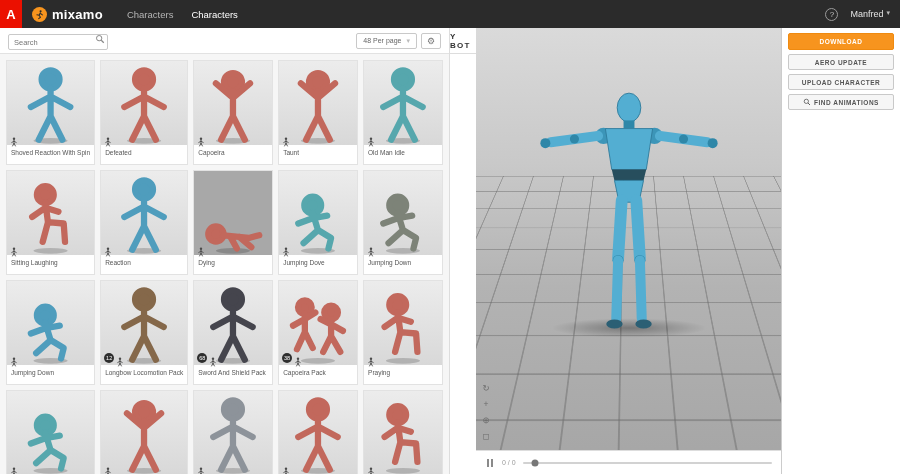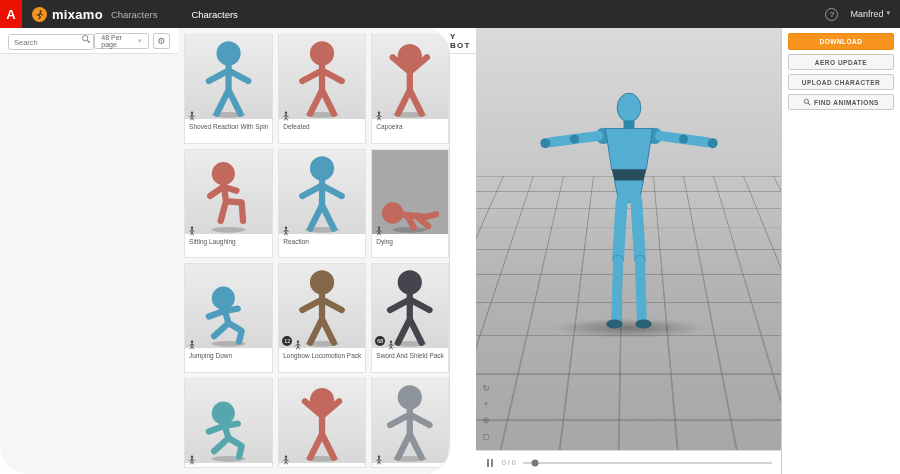--- a/index.html
+++ b/index.html
@@ -6,33 +6,33 @@
   html,body { width:900px; height:474px; overflow:hidden; }
   body { font-family:"Liberation Sans", sans-serif; background:#fff; }
   .app { width:900px; height:474px; display:flex; flex-direction:column; position:relative; overflow:hidden; }
 
   
   .topbar { height:28px; flex:0 0 28px; background:#2b2b2b; display:flex; align-items:center; color:#fff; }
   .adobe { width:22px; height:28px; background:#eb1000; display:flex; align-items:center; justify-content:center; font-weight:bold; font-size:13px; color:#fff; cursor:pointer; }
   .brand { display:flex; align-items:center; gap:5px; margin-left:10px; font-size:13px; font-weight:bold; letter-spacing:.3px; cursor:pointer; }
   .brand-circle { width:15px; height:15px; border-radius:50%; background:#f7941e; display:flex; align-items:center; justify-content:center; }
   .brand-circle svg { width:11px; height:11px; }
-  .topnav { display:flex; gap:34px; margin-left:8px; font-size:9.5px; }
+  .topnav { display:flex; gap:18px; margin-left:24px; font-size:9.5px; }
   .nav-item { color:#b5b5b5; cursor:pointer; }
   .nav-item.active { color:#fff; }
   .top-spacer { flex:1; }
   .help { width:13px; height:13px; border:1px solid #9a9a9a; border-radius:50%; color:#c5c5c5; font-size:8px; display:flex; align-items:center; justify-content:center; margin-right:12px; cursor:pointer; }
   .user { font-size:9px; color:#e3e3e3; margin-right:10px; display:flex; align-items:flex-start; gap:3px; cursor:pointer; }
   .chev { font-size:7px; color:#bbb; }
 
   
   .main { flex:1; display:flex; min-height:0; }
 
   
-  .left-panel { width:450px; flex:0 0 450px; background:#f6f6f6; border-right:1px solid #ddd; display:flex; flex-direction:row; overflow:hidden;border-radius:27px; }
+  .left-panel { width:450px; flex:0 0 450px; background:#f6f6f6; border-right:1px solid #ddd; display:flex; flex-direction:column; overflow:hidden; }
   .panel-toolbar { height:26px; flex:0 0 26px; background:#fff; border-bottom:1px solid #e2e2e2; display:flex; align-items:center; padding:0 8px; }
   .search-box { position:relative; width:100px; }
   .search-box input { width:100%; height:16px; border:1px solid #c9c9c9; border-radius:2px; font-size:7.5px; padding:0 16px 0 5px; color:#333; outline:none; font-family:inherit; }
   .search-icon { position:absolute; right:3px; top:3px; width:10px; height:10px; }
   .toolbar-spacer { flex:1; }
   .per-page { height:16px; border:1px solid #c9c9c9; border-radius:2px; font-size:7px; color:#666; display:flex; align-items:center; gap:5px; padding:0 6px; background:#fff; cursor:pointer; }
   .gear-btn { height:16px; width:20px; border:1px solid #c9c9c9; border-radius:2px; margin-left:4px; display:flex; align-items:center; justify-content:center; font-size:9px; color:#777; background:#fff; cursor:pointer; }
   .grid { display:grid; grid-template-columns:repeat(5,1fr); gap:5px; padding:6px; overflow:hidden; }
   .card { background:#fff; border:1px solid #e2e2e2; cursor:pointer; }
   .thumb { position:relative; height:84px; background-image:linear-gradient(#ececec,#d8d8d8); }

